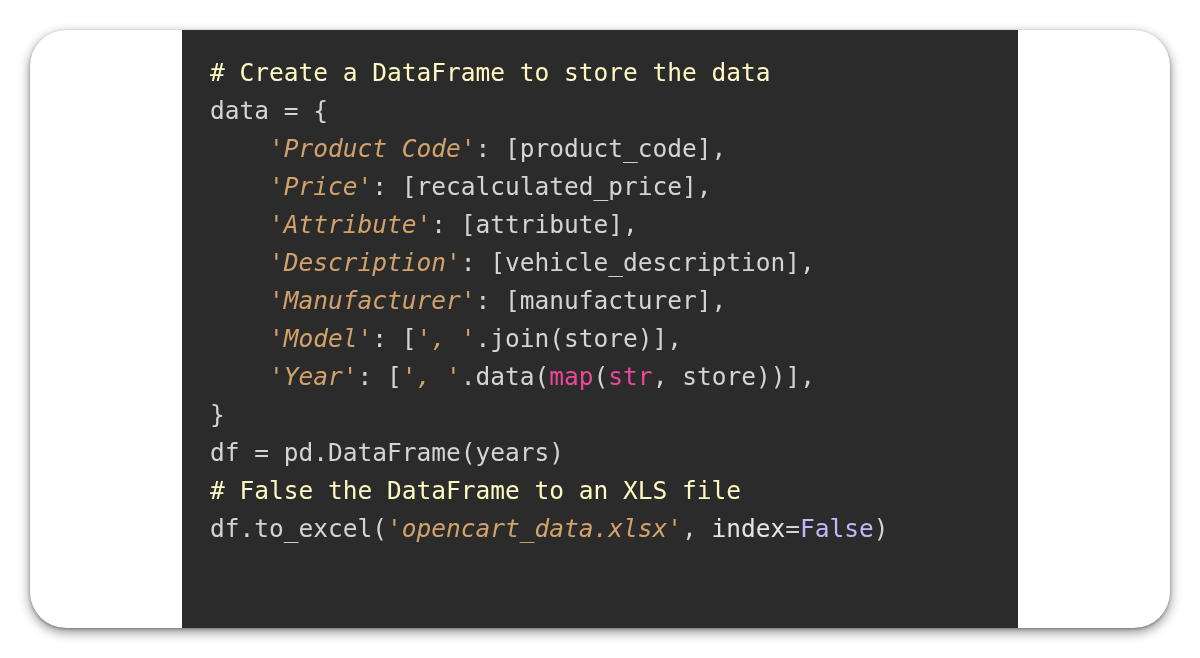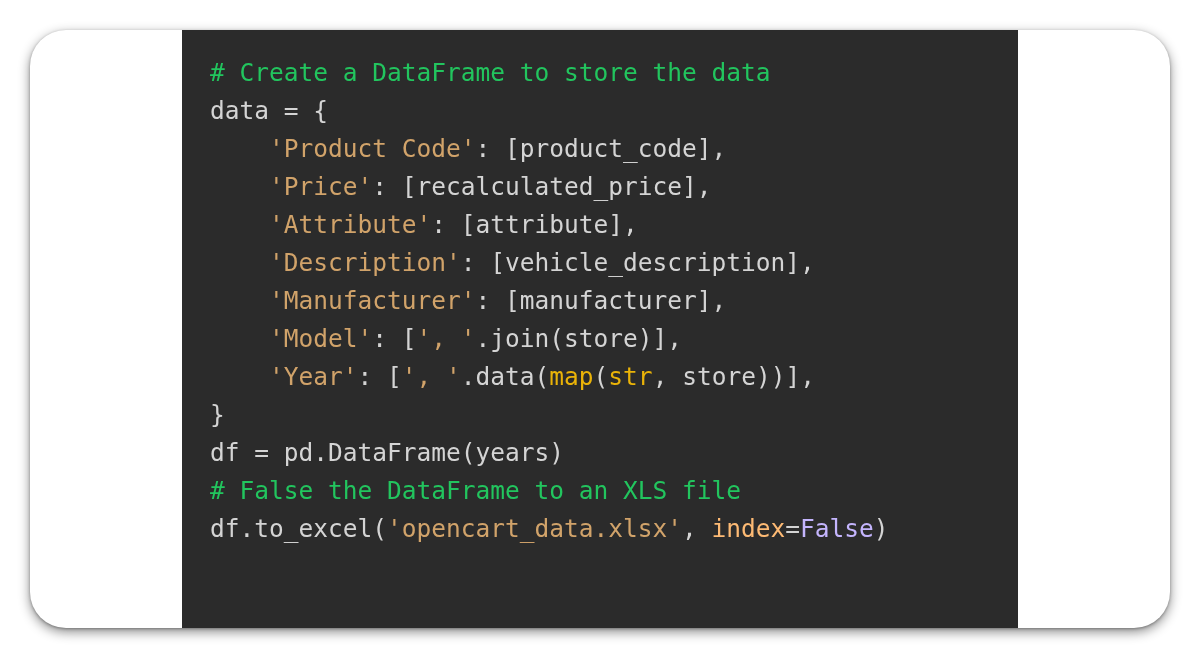--- a/index.html
+++ b/index.html
@@ -32,25 +32,25 @@
     box-sizing: border-box;
   }
   pre {
     margin: 0;
     font-family: "Consolas", "Menlo", "Monaco", monospace;
     font-size: 24.5px;
     line-height: 1.55;
     color: #d4d4d4;
     white-space: pre;
   }
-  .c-comment { color: #22c55e; }
+  .c-comment { color: #fef9c3; }
   .c-text    { color: #d4d4d4; margin-top: 15px; }
-  .c-string  { color: #d1a36a; }
-  .c-builtin { color: #eab308; margin-top: 20px; }
-  .c-param   { color: #fdba74; }
+  .c-string  { color: #d1a36a; font-style: italic; }
+  .c-builtin { color: #ec4899; margin-top: 20px; }
+  .c-param   { color: #e5e5e5; }
   .c-const   { color: #c4b5fd; }
 </style>
 </head>
 <body>
 
 <div class="card">
   <div class="code-block">
 <pre><span class="c-comment"># Create a DataFrame to store the data</span>
 <span class="c-text">data = {</span>
     <span class="c-string">'Product Code'</span><span class="c-text">: [product_code],</span>

